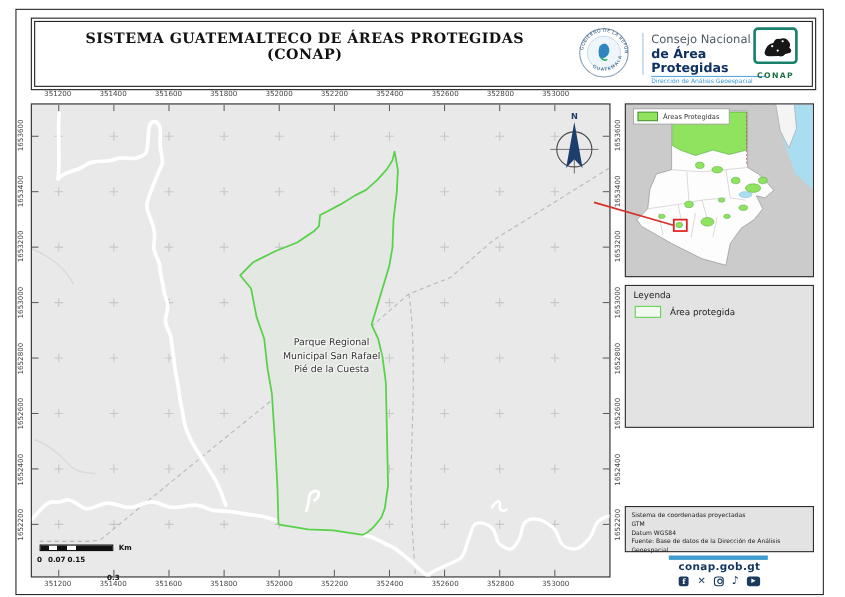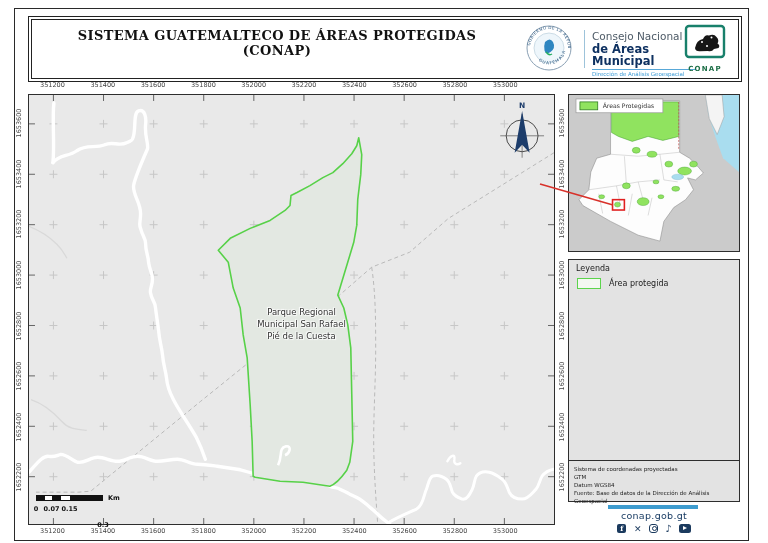--- a/index.html
+++ b/index.html
@@ -32,28 +32,28 @@
   .xlab{position:absolute;width:50px;text-align:center;font-size:6.5px;color:#444;}
   .ylab{position:absolute;width:44px;height:8px;text-align:center;font-size:6.5px;color:#444;transform:rotate(-90deg);}
   
   #scalebar{left:7px;top:400px;width:115px;height:20px;}
   #scalebar-bar{position:absolute;left:0;top:0;width:67px;height:6px;border:1px solid #111;box-sizing:border-box;
      background:linear-gradient(90deg,#111 0 11.65%,#fff 11.65% 23.3%,#111 23.3% 36.65%,#fff 36.65% 50%,#111 50% 100%);}
   #scalebar-unit{position:absolute;left:72px;top:-1px;font-size:6.5px;font-weight:bold;color:#111;}
   .sb-num{position:absolute;top:10px;transform:translateX(-50%);font-size:6.5px;font-weight:bold;color:#111;}
   
   #inset-box{left:568px;top:94px;width:172px;height:158px;border:1px solid #2e2e2e;background:#cbcbcb;overflow:hidden;box-sizing:border-box;}
-  #legend-box{left:568px;top:259px;width:172px;height:202px;border:1px solid #2e2e2e;background:#e3e3e3;box-sizing:border-box;}
+  #legend-box{left:568px;top:259px;width:172px;height:130px;border:1px solid #2e2e2e;background:#e3e3e3;box-sizing:border-box;}
   #legend-title{position:absolute;left:7px;top:4px;font-size:8px;color:#222;}
   #legend-swatch{position:absolute;left:8px;top:18px;width:24px;height:11px;background:#f3f8f1;border:1.5px solid #5cd44c;box-sizing:border-box;}
   #legend-item-label{position:absolute;left:40px;top:19px;font-size:8px;color:#222;}
   #credits-box{left:568px;top:460px;width:172px;height:42px;border:1px solid #2e2e2e;background:#e3e3e3;box-sizing:border-box;padding:4px 5px;}
   .credit-line{font-size:5.5px;line-height:8px;color:#222;}
   #footer-bar{left:608px;top:505px;width:90px;height:3.5px;background:#3e9ccf;}
-  #website{left:568px;top:510px;width:172px;text-align:center;font-size:9.5px;font-weight:normal;color:#12365e;letter-spacing:.3px;}
+  #website{left:568px;top:510px;width:172px;text-align:center;font-size:9.5px;font-weight:bold;color:#12365e;letter-spacing:.3px;}
   #social-row{left:568px;top:523px;width:172px;display:flex;justify-content:center;align-items:center;gap:7px;}
   .icn{display:inline-flex;align-items:center;justify-content:center;}
   #fb-icon{width:9px;height:9px;background:#1b3a5e;border-radius:2px;color:#fff;font-size:7px;font-weight:bold;font-family:"DejaVu Serif",serif;}
   #x-icon{width:9px;height:9px;color:#1b3a5e;font-size:9px;font-weight:bold;}
   #ig-icon{width:9px;height:9px;border:1.6px solid #1b3a5e;border-radius:3px;box-sizing:border-box;position:relative;}
   #ig-icon::after{content:"";position:absolute;left:1.4px;top:1.4px;width:3px;height:3px;border:1.2px solid #1b3a5e;border-radius:50%;}
   #tt-icon{color:#1b3a5e;font-size:10px;font-weight:bold;}
   #yt-icon{width:12px;height:8.5px;background:#1b3a5e;border-radius:2.5px;position:relative;}
   #yt-icon::after{content:"";position:absolute;left:4.5px;top:2.2px;border-left:4px solid #fff;border-top:2.2px solid transparent;border-bottom:2.2px solid transparent;}
   #red-overlay{left:0;top:0;width:768px;height:543px;pointer-events:none;}
@@ -83,21 +83,21 @@
         <textPath href="#arcBot" startOffset="28%">GUATEMALA</textPath>
       </text>
       <path d="M 21 20 q 5 -5 8 0 q 3 6 -2.5 10 q -5 3 -6 -1.5 q -1 -4 .5 -8.5" fill="#2e86c1"></path>
       <path d="M 22 30 q 3 4 6 2" stroke="#27ae60" stroke-width="1.4" fill="none"></path>
     </svg>
 
     <div class="abs" id="org-divider"></div>
 
     <div class="abs" id="org-block">
       <div id="org-line1">Consejo Nacional</div>
-      <div id="org-line2">de Áreas Municipal</div>
+      <div id="org-line2">de Área Protegidas</div>
       <div id="org-rule"></div>
       <div id="org-line3">Dirección de Análisis Geoespacial</div>
     </div>
 
     <div class="abs" id="conap-logo">
       <svg width="44" height="36" viewBox="0 0 44 36">
         <rect x="3" y="2" width="38" height="31" rx="3" fill="#fff" stroke="#18806b" stroke-width="2.4"></rect>
         <path d="M 12 24 q 1.5 -8 8 -9 q 2 -5 6 -3.5 q 5 -2 7.5 1.5 q 3 3 1 6.5 q 3 2 1 4.5 l -4.5 1 q -2 3 -6 2 l -8 .2 q -4.5 .3 -5 -3.2 z" fill="#161616"></path>
         <circle cx="28.5" cy="13.5" r="1" fill="#fff"></circle>
         <circle cx="19" cy="18" r="1" fill="#fff"></circle>

